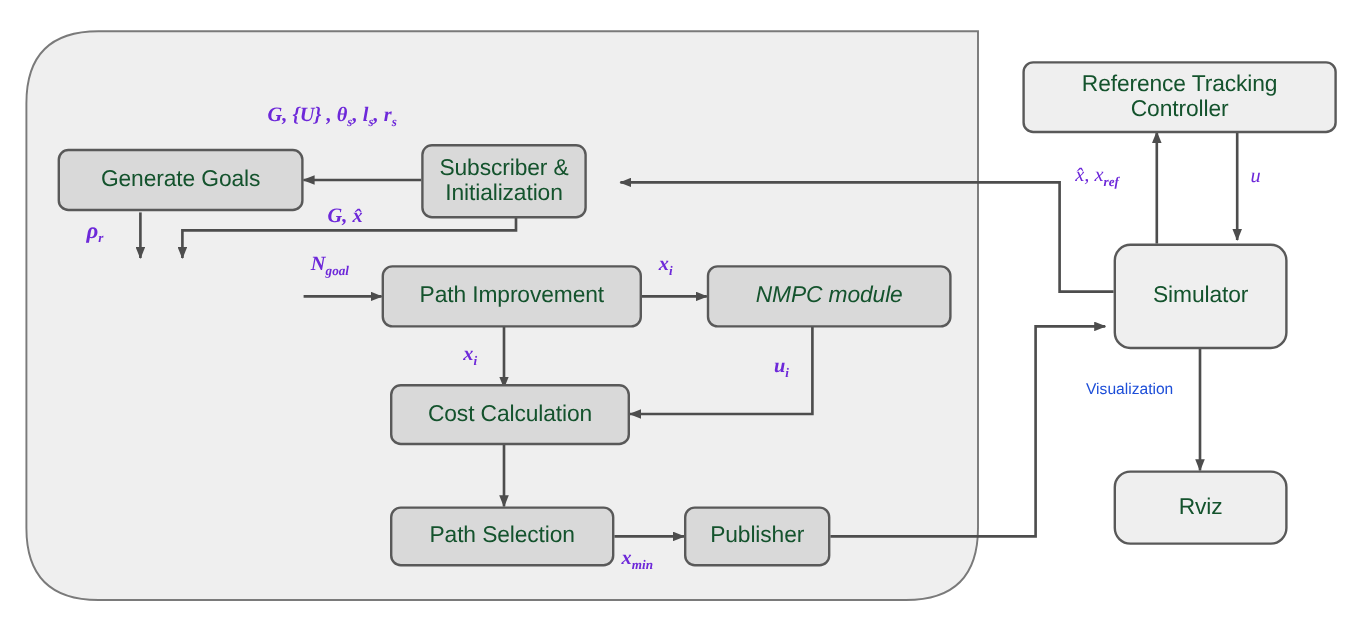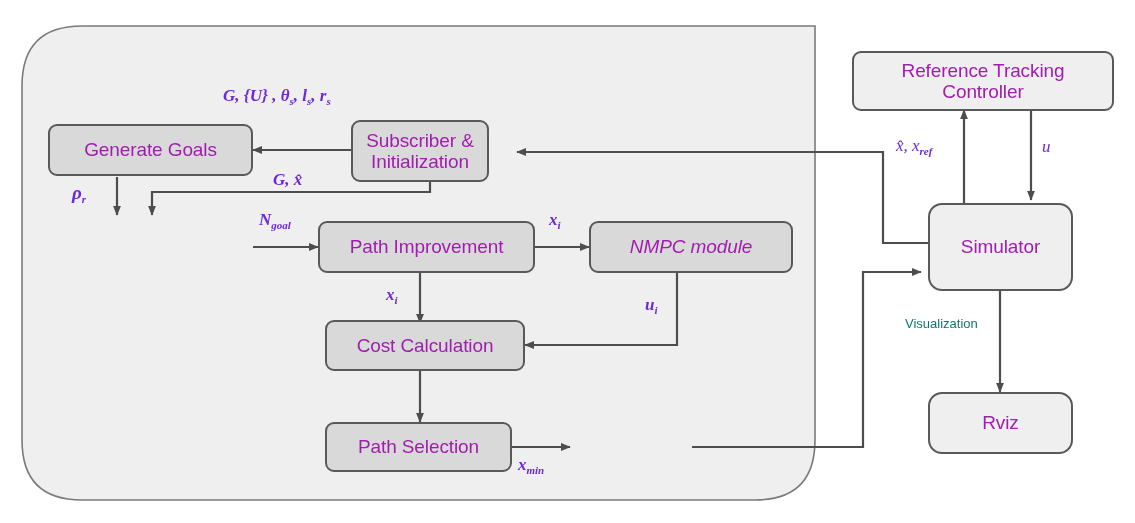--- a/index.html
+++ b/index.html
@@ -26,21 +26,21 @@
     position: absolute;
     box-sizing: border-box;
     display: flex;
     align-items: center;
     justify-content: center;
     text-align: right;
     border: 2px solid #595959;
     border-radius: 9px;
     font-family: "Liberation Sans", sans-serif;
     font-size: 19px;
-    color: #a21caf;
+    color: #14532d;
     line-height: 1.12;
     letter-spacing: -0.1px;
   }
   .node.inner { background: #d9d9d9; }
   .node.outer { background: #efefef; }
   .lbl {
     position: absolute;
     font-family: "Liberation Serif", serif;
     font-style: italic;
     font-weight: bold;
@@ -53,21 +53,21 @@
     font-style: italic;
     font-weight: bold;
     vertical-align: -0.35em;
   }
   .lbl-plain {
     position: absolute;
     font-family: "Liberation Sans", sans-serif;
     font-size: 13px;
     font-style: normal;
     font-weight: normal;
-    color: #0f766e;
+    color: #1d4ed8;
     white-space: nowrap;
   }
   #frame-title {
     position: absolute;
     font-family: "Liberation Sans", sans-serif;
     font-size: 28px;
     color: #111111;
     white-space: nowrap;
   }
 </style>
@@ -137,20 +137,23 @@
   </div>
 
   <div class="node inner" style="left:325px; top:320px; width:200px; height:51px;">
     <span>Cost Calculation</span>
   </div>
 
   <div class="node inner" style="left:325px; top:422px; width:187px; height:50px;">
     <span>Path Selection</span>
   </div>
 
+  <div class="node inner" style="left:570px; top:422px; width:122px; height:50px;">
+    <span>Publisher</span>
+  </div>
 
   <div class="node outer" style="left:852px; top:51px; width:262px; height:60px; flex-direction:column;">
     <span>Reference Tracking</span>
     <span>Controller</span>
   </div>
 
   <div class="node outer" style="left:928px; top:203px; width:145px; height:88px; border-radius:14px;">
     <span>Simulator</span>
   </div>
 

